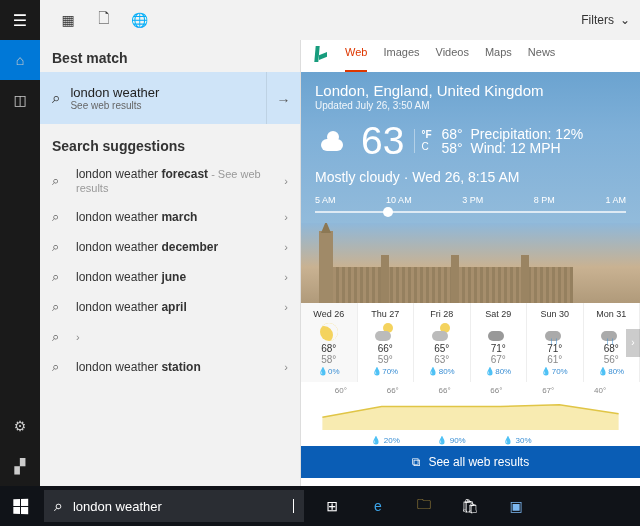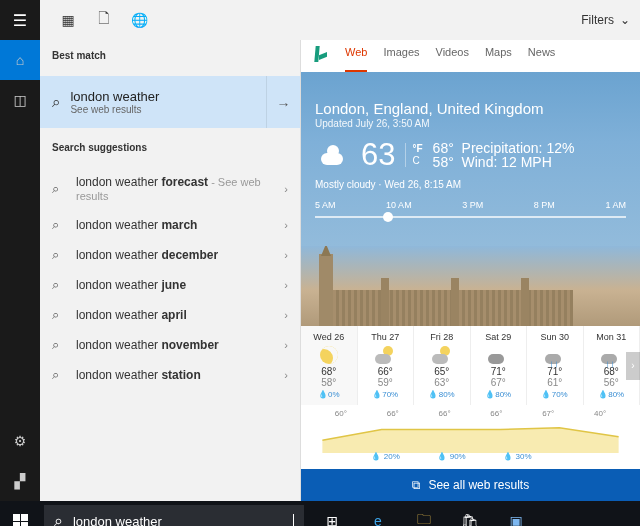--- a/index.html
+++ b/index.html
@@ -10,51 +10,51 @@
 .sidebar .icon{height:40px;display:flex;align-items:center;justify-content:center;font-size:14px;color:#ccc}
 .sidebar .icon.active{background:#0078d7}
 .sidebar .spacer{flex:1}
 .main{flex:1;display:flex;flex-direction:column;background:#f2f2f2}
 .header{height:40px;display:flex;align-items:center;padding:0 10px;background:#f2f2f2}
 .header .hicon{width:36px;height:36px;display:flex;align-items:center;justify-content:center;font-size:14px;color:#333}
 .header .hspacer{flex:1}
 .header .filters{font-size:12px;color:#333;display:flex;align-items:center;gap:6px}
 .content{flex:1;display:flex}
 .left{width:260px;display:flex;flex-direction:column;background:#f2f2f2}
-.section-title{font-size:10px;font-weight:600;padding:10px 12px 15px;color:#333}
+.section-title{font-size:14px;font-weight:600;padding:10px 12px 6px;color:#333}
 .best-match{display:flex;align-items:center;background:#cfe4f8;margin:0 0 4px;height:52px}
 .bm-inner{flex:1;display:flex;align-items:center;padding:0 12px;gap:10px}
 .bm-search{font-size:15px;color:#333}
 .bm-text{}
 .bm-title{font-size:13px;color:#222}
 .bm-sub{font-size:10px;color:#666}
 .bm-arrow{width:34px;height:52px;display:flex;align-items:center;justify-content:center;border-left:1px solid rgba(0,0,0,.08);font-size:14px;color:#555}
 .sugg-item{display:flex;align-items:center;padding:7px 12px;gap:10px;cursor:pointer}
 .sugg-icon{font-size:13px;color:#555;width:14px}
 .sugg-text{flex:1;font-size:12px;color:#333}
 .sugg-text b{font-weight:600}
 .sugg-sub{font-size:11px;color:#999}
 .sugg-chev{font-size:11px;color:#888}
 .right{flex:1;background:#fff;display:flex;flex-direction:column;position:relative;border-left:1px solid #ddd}
 .bing-tabs{display:flex;padding:6px 12px 0;gap:16px;height:32px}
 .bing-logo{width:16px;height:16px;position:relative}
 .bing-logo:before{content:"";position:absolute;left:2px;top:0;width:4px;height:16px;background:#179c7d;transform:skewX(-5deg)}
 .bing-logo:after{content:"";position:absolute;left:6px;top:6px;width:8px;height:8px;background:#179c7d;clip-path:polygon(0 40%,100% 0,100% 60%,0 100%)}
 .tab{font-size:11px;color:#666;padding-bottom:6px}
 .tab.active{color:#de3700;border-bottom:2px solid #de3700;font-weight:500}
-.weather{background:linear-gradient(#6ba3d0,#7fb0d8 40%,#92bbdb 100%);color:#fff;padding:28px 14px;position:relative}
+.weather{background:linear-gradient(#6ba3d0,#7fb0d8 40%,#92bbdb 100%);color:#fff;padding:10px 14px;position:relative}
 .w-loc{font-size:15px;font-weight:400}
 .w-upd{font-size:10px;opacity:.9;margin-top:1px}
 .w-row{display:flex;align-items:center;gap:10px;margin-top:8px}
 .w-icon{width:36px;height:36px;display:flex;align-items:center;justify-content:center}
-.w-temp{font-size:31px;font-weight:300}
+.w-temp{font-size:39px;font-weight:300}
 .w-units{font-size:10px;line-height:12px;border-left:1px solid rgba(255,255,255,.4);padding-left:6px;display:flex;flex-direction:column}
 .w-units .sel{font-weight:600}
 .w-details{font-size:14px;line-height:14px;margin-left:0}
-.w-status{font-size:10px;margin-top:6px}
+.w-status{font-size:14px;margin-top:6px}
 .timeline{margin-top:10px;position:relative}
 .times{display:flex;justify-content:space-between;font-size:9px}
 .slider{height:2px;background:rgba(255,255,255,.7);margin-top:6px;position:relative}
 .slider .dot{position:absolute;top:-4px;width:10px;height:10px;border-radius:50%;background:#fff}
 .parliament{height:80px;background:linear-gradient(#8fb8da 0%,#c9b292 55%,#b09a7a 100%);position:relative;overflow:hidden}
 .tower{position:absolute;bottom:0;background:#a08a68}
 .tower.big{left:18px;width:14px;height:72px}
 .tower.big:after{content:"";position:absolute;top:-10px;left:2px;width:10px;height:12px;background:#8c7854;clip-path:polygon(50% 0,100% 100%,0 100%)}
 .bldg{position:absolute;bottom:0;height:36px;background:repeating-linear-gradient(90deg,#a68e6c 0 3px,#95805f 3px 6px)}
 .b1{left:32px;width:240px}
@@ -66,21 +66,21 @@
 .fday{font-size:9px;margin-bottom:2px}
 .ficon{height:22px;display:flex;align-items:center;justify-content:center;font-size:16px}
 .fhi{font-size:10px}
 .flo{font-size:10px;color:#888}
 .fprec{font-size:8px;color:#3b8fd4;margin-top:2px}
 .fc-next{position:absolute;right:0;top:50%;transform:translateY(-50%);width:14px;height:28px;background:rgba(0,0,0,.2);color:#fff;display:flex;align-items:center;justify-content:center;font-size:10px}
 .chart{padding:8px 10px 14px;position:relative;height:64px}
 .chart svg{width:100%;height:40px}
 .chart-labels{position:absolute;top:4px;left:0;width:100%;display:flex;justify-content:space-around;padding:0 14px}
 .clabel{font-size:8px;color:#888}
-.chart-prec{position:absolute;bottom:8px;left:0;width:100%;display:flex;justify-content:space-around;padding:0 14px}
+.chart-prec{position:absolute;bottom:1px;left:0;width:100%;display:flex;justify-content:space-around;padding:0 14px}
 .see-all{background:#0a5db5;color:#fff;font-size:12px;height:32px;display:flex;align-items:center;justify-content:center;gap:8px}
 .taskbar{height:40px;background:#101318;display:flex;align-items:center}
 .tb-start{width:40px;height:40px;display:flex;align-items:center;justify-content:center}
 .winlogo{display:grid;grid-template-columns:1fr 1fr;gap:1px;width:15px;height:15px;transform:perspective(30px) rotateY(-8deg)}
 .winlogo div{background:#fff}
 .tb-search{flex:0 0 260px;background:#2a2d33;height:32px;margin:0 4px;display:flex;align-items:center;padding:0 10px;gap:10px;color:#fff}
 .tb-search input{background:transparent;border:none;color:#fff;font-size:13px;outline:none;flex:1}
 .tb-icons{display:flex;gap:2px;margin-left:2px}
 .tb-btn{width:44px;height:40px;display:flex;align-items:center;justify-content:center;font-size:14px;color:#fff}
 .cloud-icon{width:28px;height:20px;position:relative}
@@ -154,21 +154,20 @@
               <span class="sugg-text">london weather <b>june</b></span>
               <span class="sugg-chev">›</span>
             </div>
             <div class="sugg-item">
               <span class="sugg-icon">⌕</span>
               <span class="sugg-text">london weather <b>april</b></span>
               <span class="sugg-chev">›</span>
             </div>
             <div class="sugg-item">
               <span class="sugg-icon">⌕</span>
-              <span class="sugg-text">london weather <b>november</b></span>
               <span class="sugg-chev">›</span>
             </div>
             <div class="sugg-item">
               <span class="sugg-icon">⌕</span>
               <span class="sugg-text">london weather <b>station</b></span>
               <span class="sugg-chev">›</span>
             </div>
           </div>
       </div>
 

